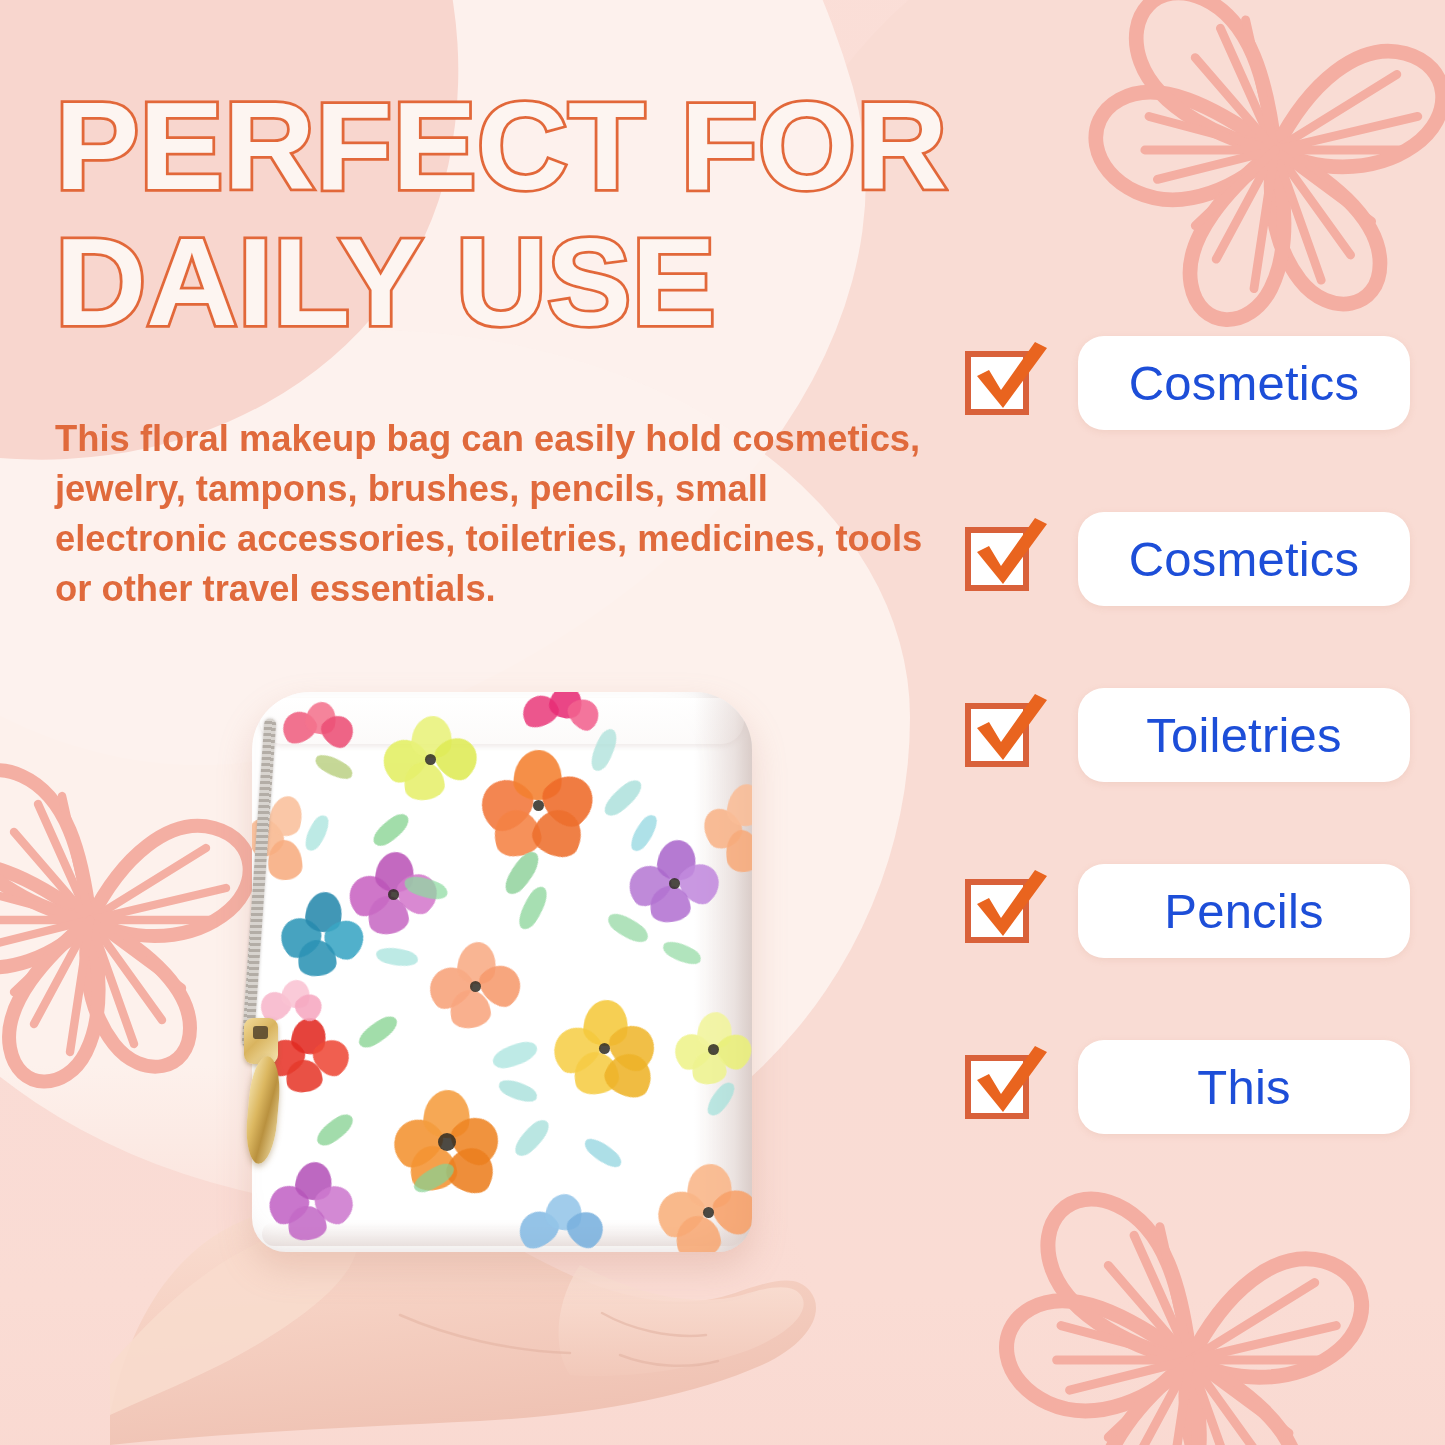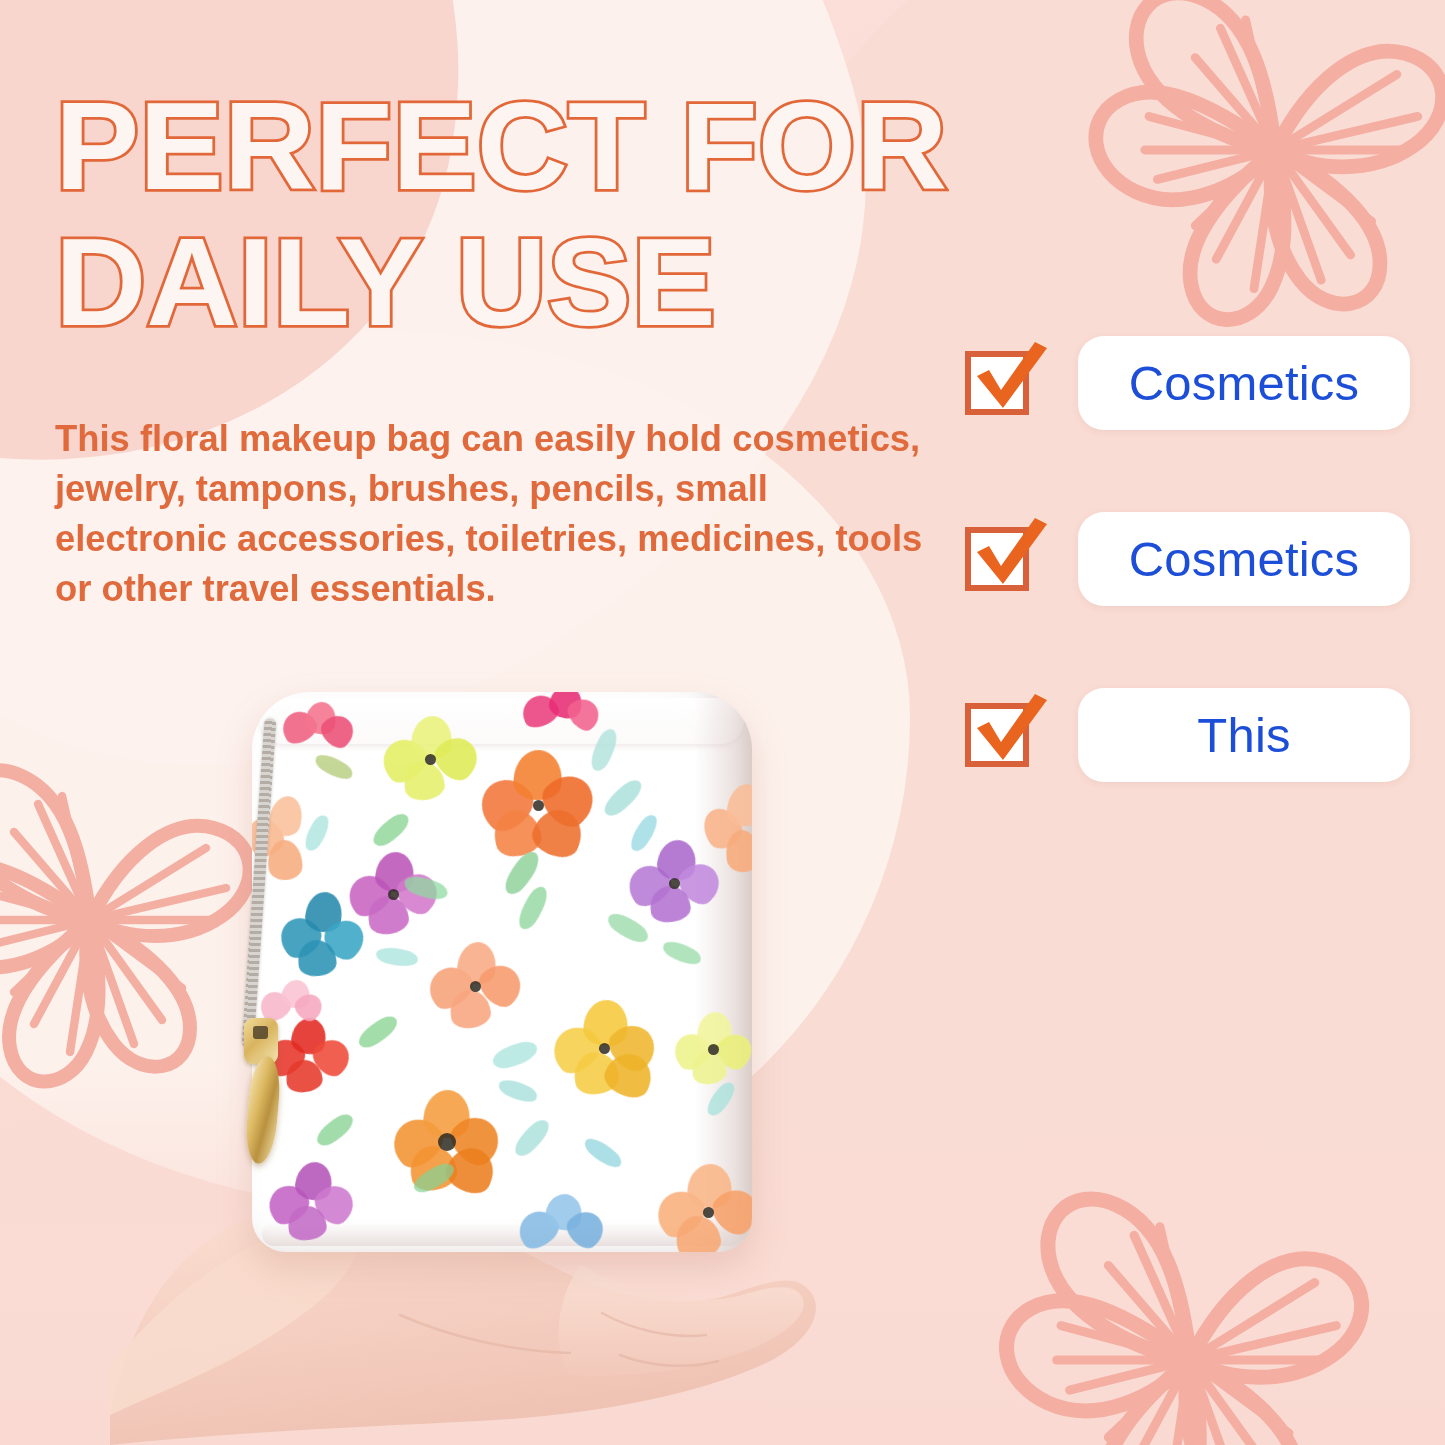--- a/index.html
+++ b/index.html
@@ -456,21 +456,43 @@
         <svg width="84" height="78" viewBox="0 0 84 78">
           <rect class="cb-box" x="3" y="14" width="58" height="58"></rect>
           <path class="cb-tick" d="M12 36 L24 30 L36 50 L70 2 L82 8 L38 68 Z"></path>
         </svg>
       </span>
       <span class="pill">
         <span class="pill-label">Cosmetics</span>
       </span>
     </div>
 
-
+    <div class="check-row">
+      <span class="checkbox">
+        <svg width="84" height="78" viewBox="0 0 84 78">
+          <rect class="cb-box" x="3" y="14" width="58" height="58"></rect>
+          <path class="cb-tick" d="M12 36 L24 30 L36 50 L70 2 L82 8 L38 68 Z"></path>
+        </svg>
+      </span>
+      <span class="pill">
+        <span class="pill-label">Toiletries</span>
+      </span>
+    </div>
+
+    <div class="check-row">
+      <span class="checkbox">
+        <svg width="84" height="78" viewBox="0 0 84 78">
+          <rect class="cb-box" x="3" y="14" width="58" height="58"></rect>
+          <path class="cb-tick" d="M12 36 L24 30 L36 50 L70 2 L82 8 L38 68 Z"></path>
+        </svg>
+      </span>
+      <span class="pill">
+        <span class="pill-label">Pencils</span>
+      </span>
+    </div>
 
 
     <div class="check-row">
       <span class="checkbox">
         <svg width="84" height="78" viewBox="0 0 84 78">
           <rect class="cb-box" x="3" y="14" width="58" height="58"></rect>
           <path class="cb-tick" d="M12 36 L24 30 L36 50 L70 2 L82 8 L38 68 Z"></path>
         </svg>
       </span>
       <span class="pill">

